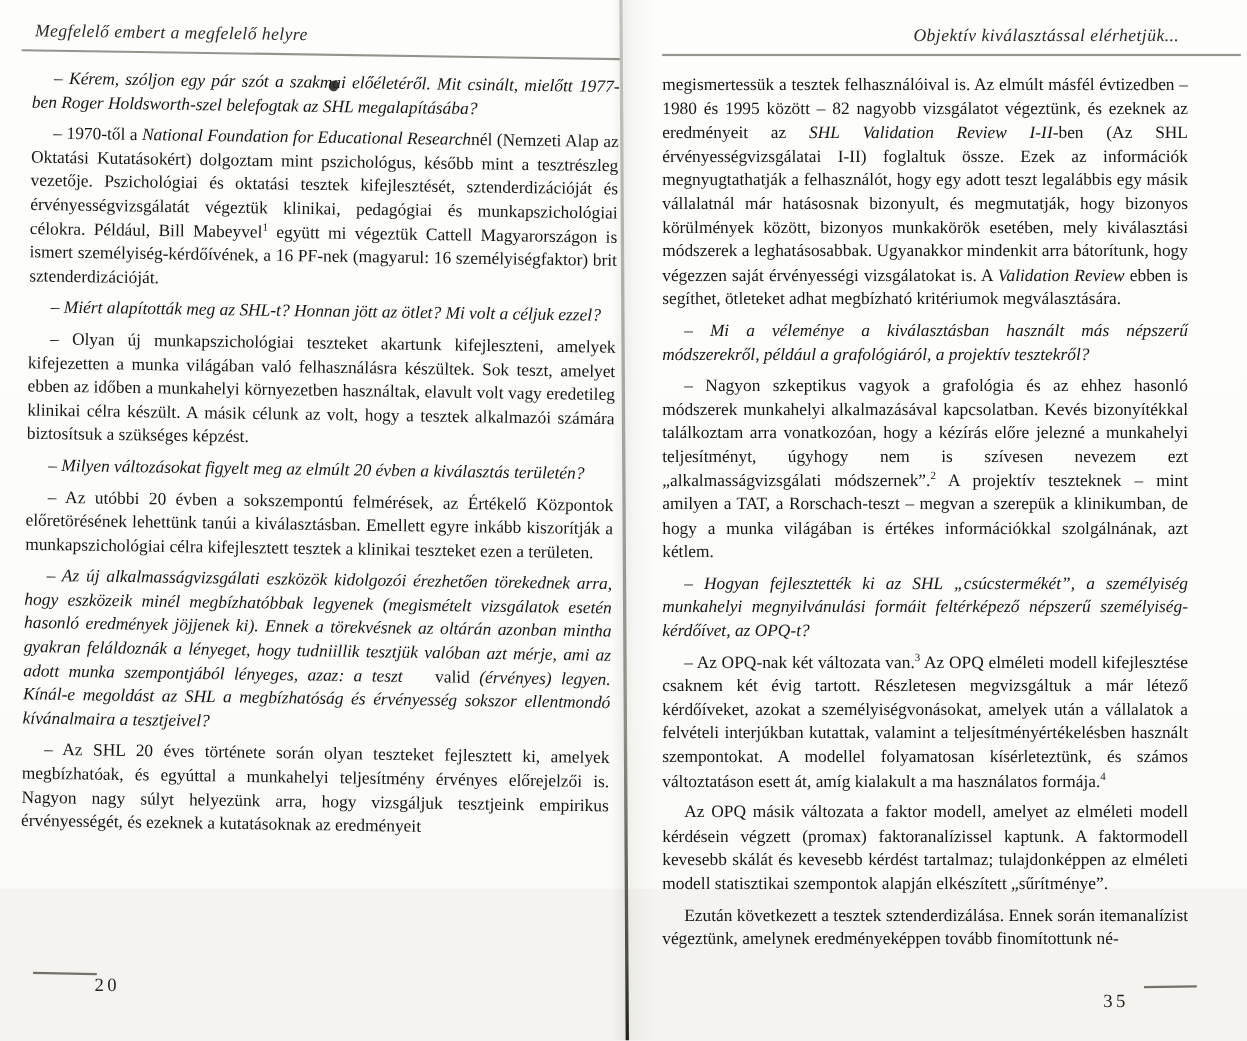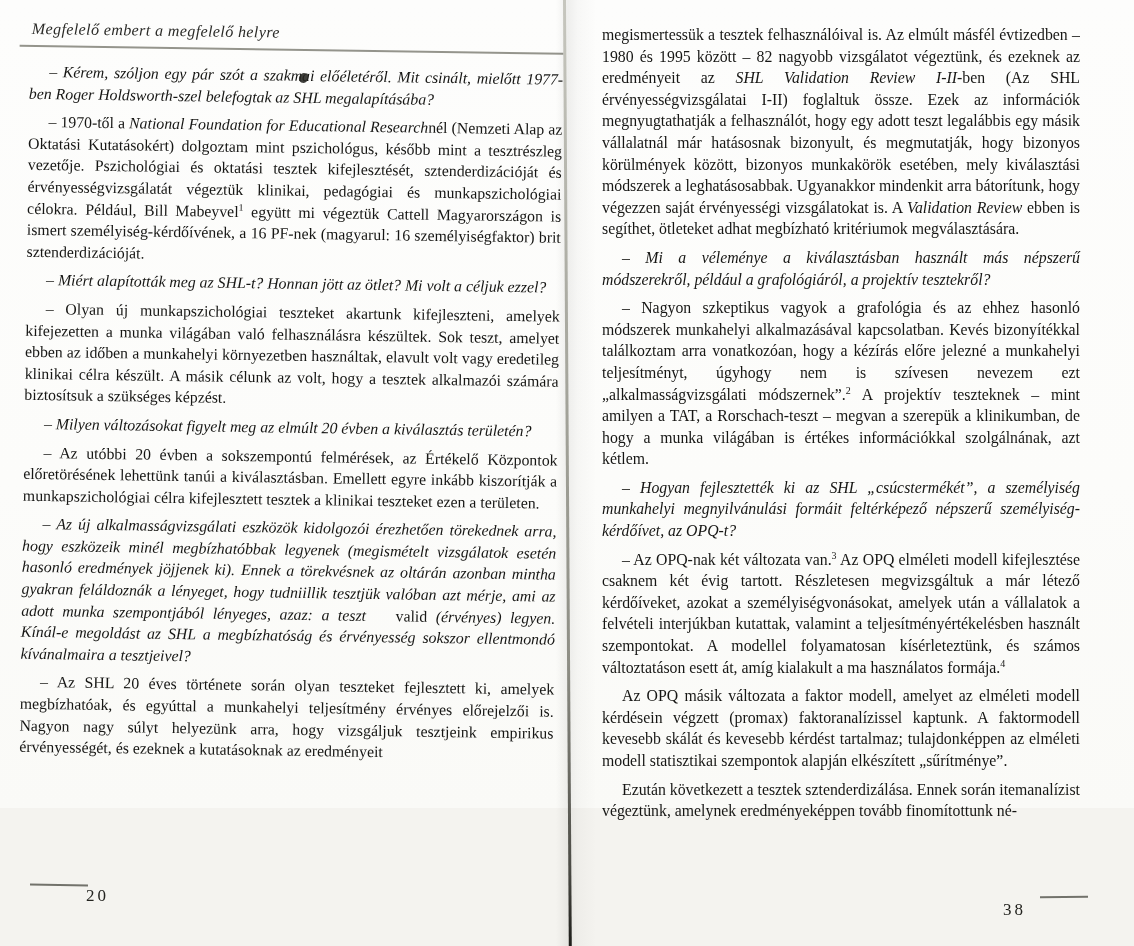--- a/index.html
+++ b/index.html
@@ -86,35 +86,38 @@
           <p class="q"><span>– Milyen változásokat figyelt meg az elmúlt 20 évben a kiválasztás területén?</span></p>
           <p class="a"><span>– Az utóbbi 20 évben a sokszempontú felmérések, az Értékelő Központok előretörésének lehettünk tanúi a kiválasztásban. Emellett egyre inkább kiszorítják a munkapszichológiai célra kifejlesztett tesztek a klinikai teszteket ezen a területen.</span></p>
           <p class="q"><span>– Az új alkalmasságvizsgálati eszközök kidolgozói érezhetően törekednek arra, hogy eszközeik minél megbízhatóbbak legyenek (megismételt vizsgálatok esetén hasonló eredmények jöjjenek ki). Ennek a törekvésnek az oltárán azonban mintha gyakran feláldoznák a lényeget, hogy tudniillik tesztjük valóban azt mérje, ami az adott munka szempontjából lényeges, azaz: a teszt </span><span class="rm">valid</span><span> (érvényes) legyen. Kínál-e megoldást az SHL a megbízhatóság és érvényesség sokszor ellentmondó kívánalmaira a tesztjeivel?</span></p>
           <p class="a"><span>– Az SHL 20 éves története során olyan teszteket fejlesztett ki, amelyek megbízhatóak, és egyúttal a munkahelyi teljesítmény érvényes előrejelzői is. Nagyon nagy súlyt helyezünk arra, hogy vizsgáljuk tesztjeink empirikus érvényességét, és ezeknek a kutatásoknak az eredményeit</span></p>
         </div>
     </div>
   </div>
 
   <div class="page right">
     <div class="page-inner">
+      <div class="running-header hr">
+        <span>Objektív kiválasztással elérhetjük...</span>
+      </div>
       <div class="body-text" id="right-paragraphs" lang="hu">
           <p class="a noindent"><span>megismertessük a tesztek felhasználóival is. Az elmúlt másfél évtizedben – 1980 és 1995 között – 82 nagyobb vizsgálatot végeztünk, és ezeknek az eredményeit az </span><span class="em">SHL Validation Review I-II</span><span>-ben (Az SHL érvényességvizsgálatai I-II) foglaltuk össze. Ezek az információk megnyugtathatják a felhasználót, hogy egy adott teszt legalábbis egy másik vállalatnál már hatásosnak bizonyult, és megmutatják, hogy bizonyos körülmények között, bizonyos munkakörök esetében, mely kiválasztási módszerek a leghatásosabbak. Ugyanakkor mindenkit arra bátorítunk, hogy végezzen saját érvényességi vizsgálatokat is. A </span><span class="em">Validation Review</span><span> ebben is segíthet, ötleteket adhat megbízható kritériumok megválasztására.</span></p>
           <p class="q"><span>– Mi a véleménye a kiválasztásban használt más népszerű módszerekről, például a grafológiáról, a projektív tesztekről?</span></p>
           <p class="a"><span>– Nagyon szkeptikus vagyok a grafológia és az ehhez hasonló módszerek munkahelyi alkalmazásával kapcsolatban. Kevés bizonyítékkal találkoztam arra vonatkozóan, hogy a kézírás előre jelezné a munkahelyi teljesítményt, úgyhogy nem is szívesen nevezem ezt „alkalmasságvizsgálati módszernek”.</span><span class="sup">2</span><span> A projektív teszteknek – mint amilyen a TAT, a Rorschach-teszt – megvan a szerepük a klinikumban, de hogy a munka világában is értékes információkkal szolgálnának, azt kétlem.</span></p>
           <p class="q"><span>– Hogyan fejlesztették ki az SHL „csúcstermékét”, a személyiség munkahelyi megnyilvánulási formáit feltérképező népszerű személyiség-kérdőívet, az OPQ-t?</span></p>
           <p class="a"><span>– Az OPQ-nak két változata van.</span><span class="sup">3</span><span> Az OPQ elméleti modell kifejlesztése csaknem két évig tartott. Részletesen megvizsgáltuk a már létező kérdőíveket, azokat a személyiségvonásokat, amelyek után a vállalatok a felvételi interjúkban kutattak, valamint a teljesítményértékelésben használt szempontokat. A modellel folyamatosan kísérleteztünk, és számos változtatáson esett át, amíg kialakult a ma használatos formája.</span><span class="sup">4</span></p>
           <p class="a"><span>Az OPQ másik változata a faktor modell, amelyet az elméleti modell kérdésein végzett (promax) faktoranalízissel kaptunk. A faktormodell kevesebb skálát és kevesebb kérdést tartalmaz; tulajdonképpen az elméleti modell statisztikai szempontok alapján elkészített „sűrítménye”.</span></p>
           <p class="a"><span>Ezután következett a tesztek sztenderdizálása. Ennek során itemanalízist végeztünk, amelynek eredményeképpen tovább finomítottunk né-</span></p>
         </div>
     </div>
   </div>
 
   <div class="gutter-shadow"></div>
   <div class="gutter-line"></div>
   <div class="ink-spot"></div>
 
   <div class="pnrule left"></div>
   <div class="page-number pn-left">20</div>
 
   <div class="pnrule right"></div>
-  <div class="page-number pn-right">38</div>
+  <div class="page-number pn-right">35</div>
 
 </div>
 
 </body></html>

